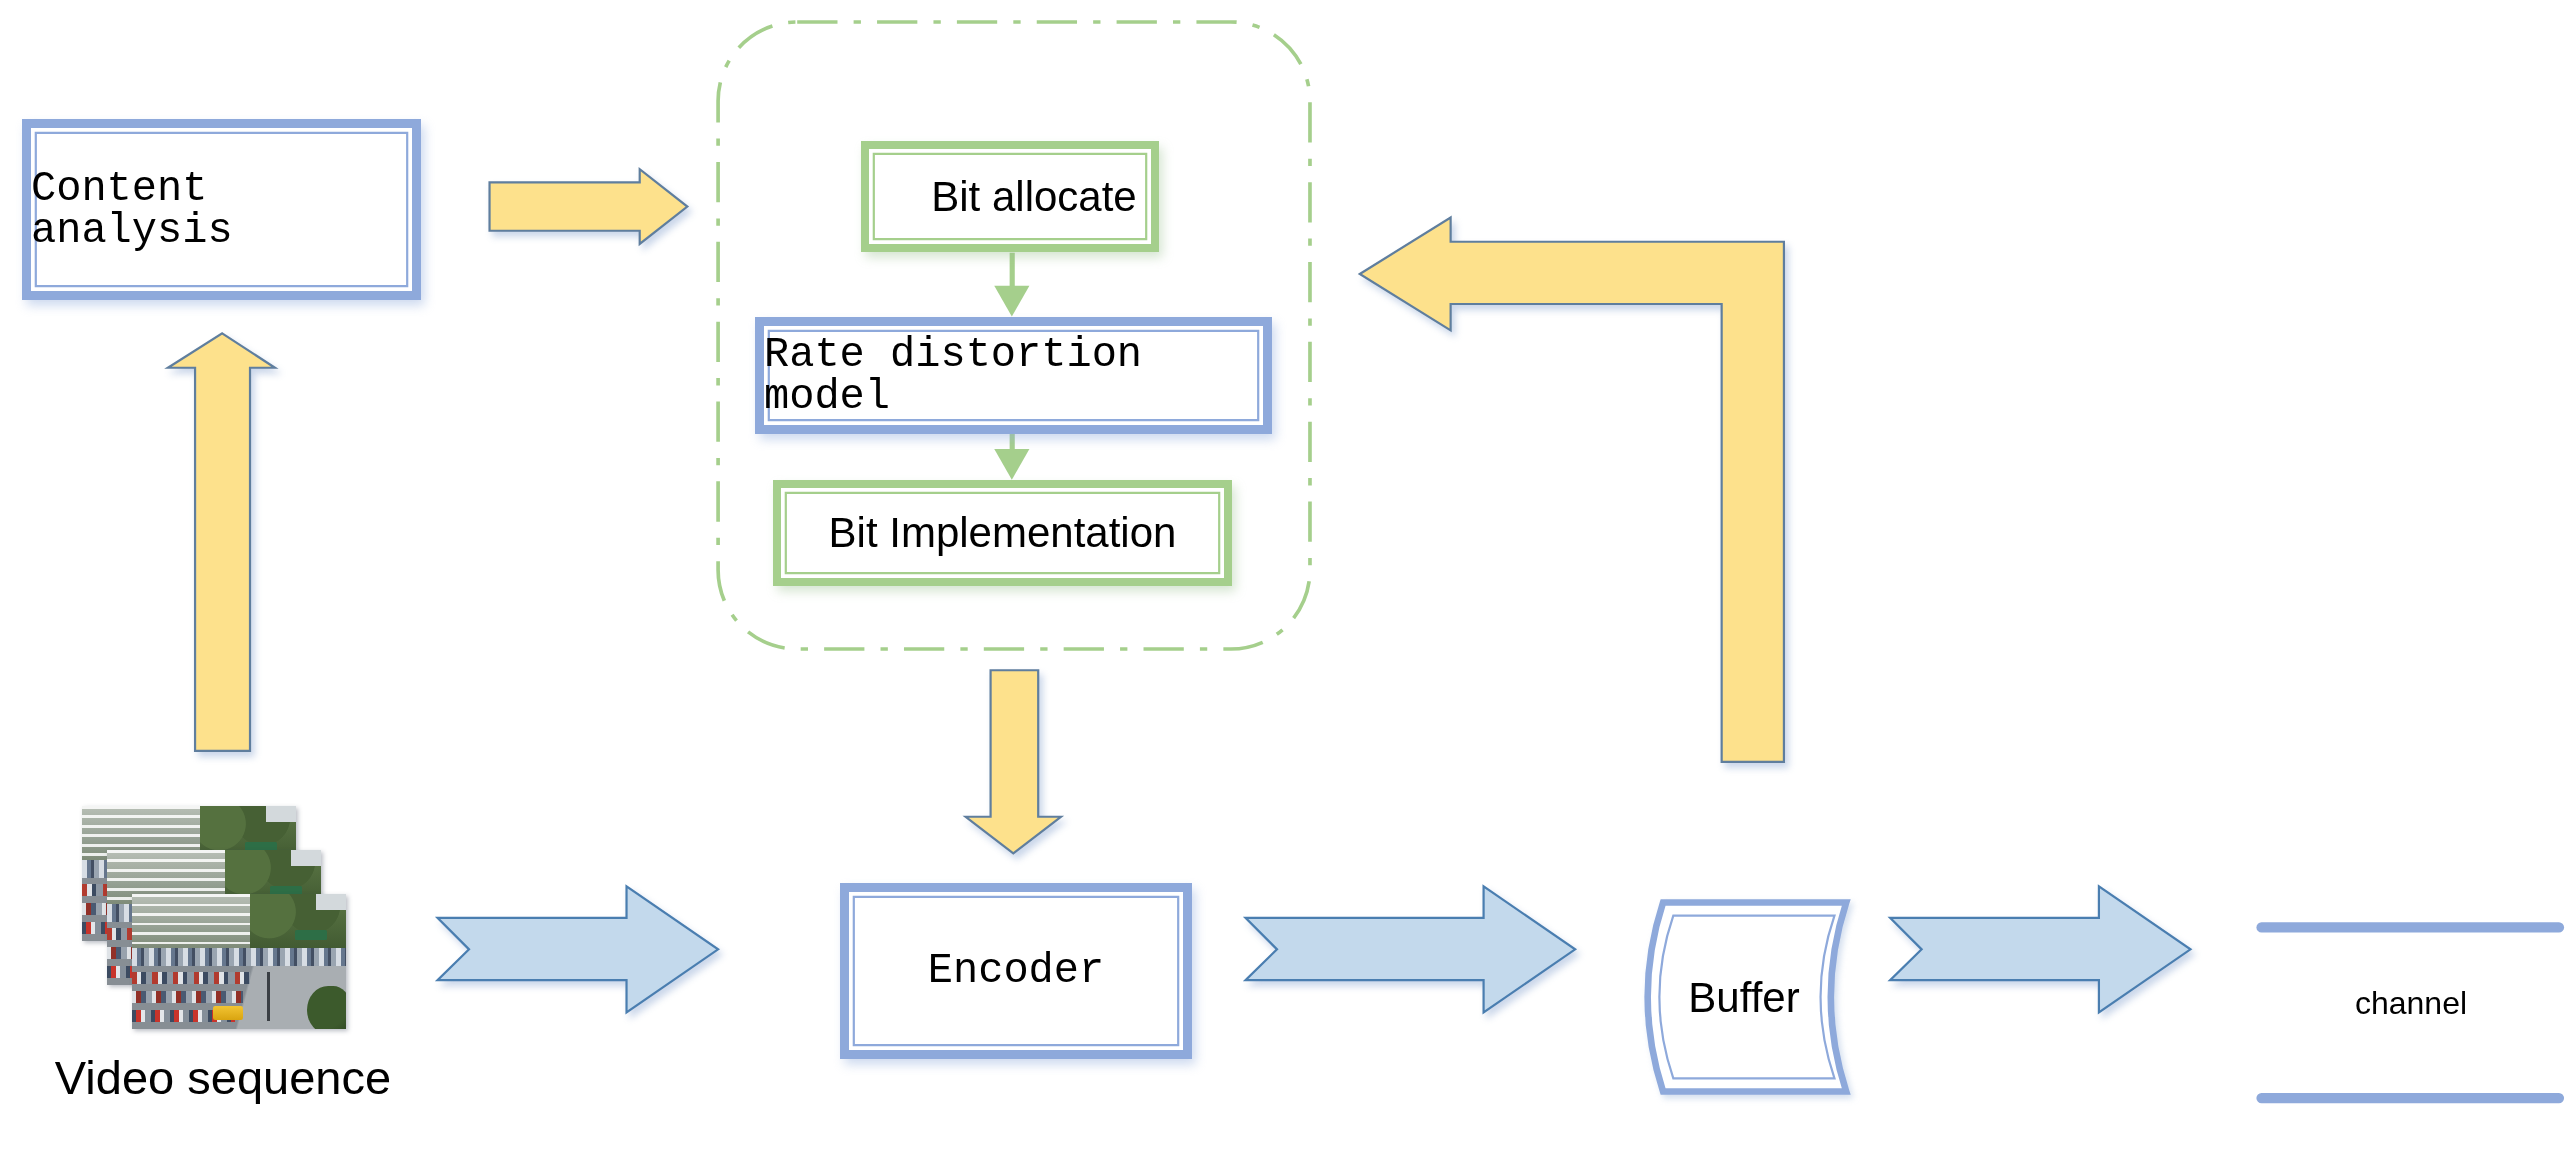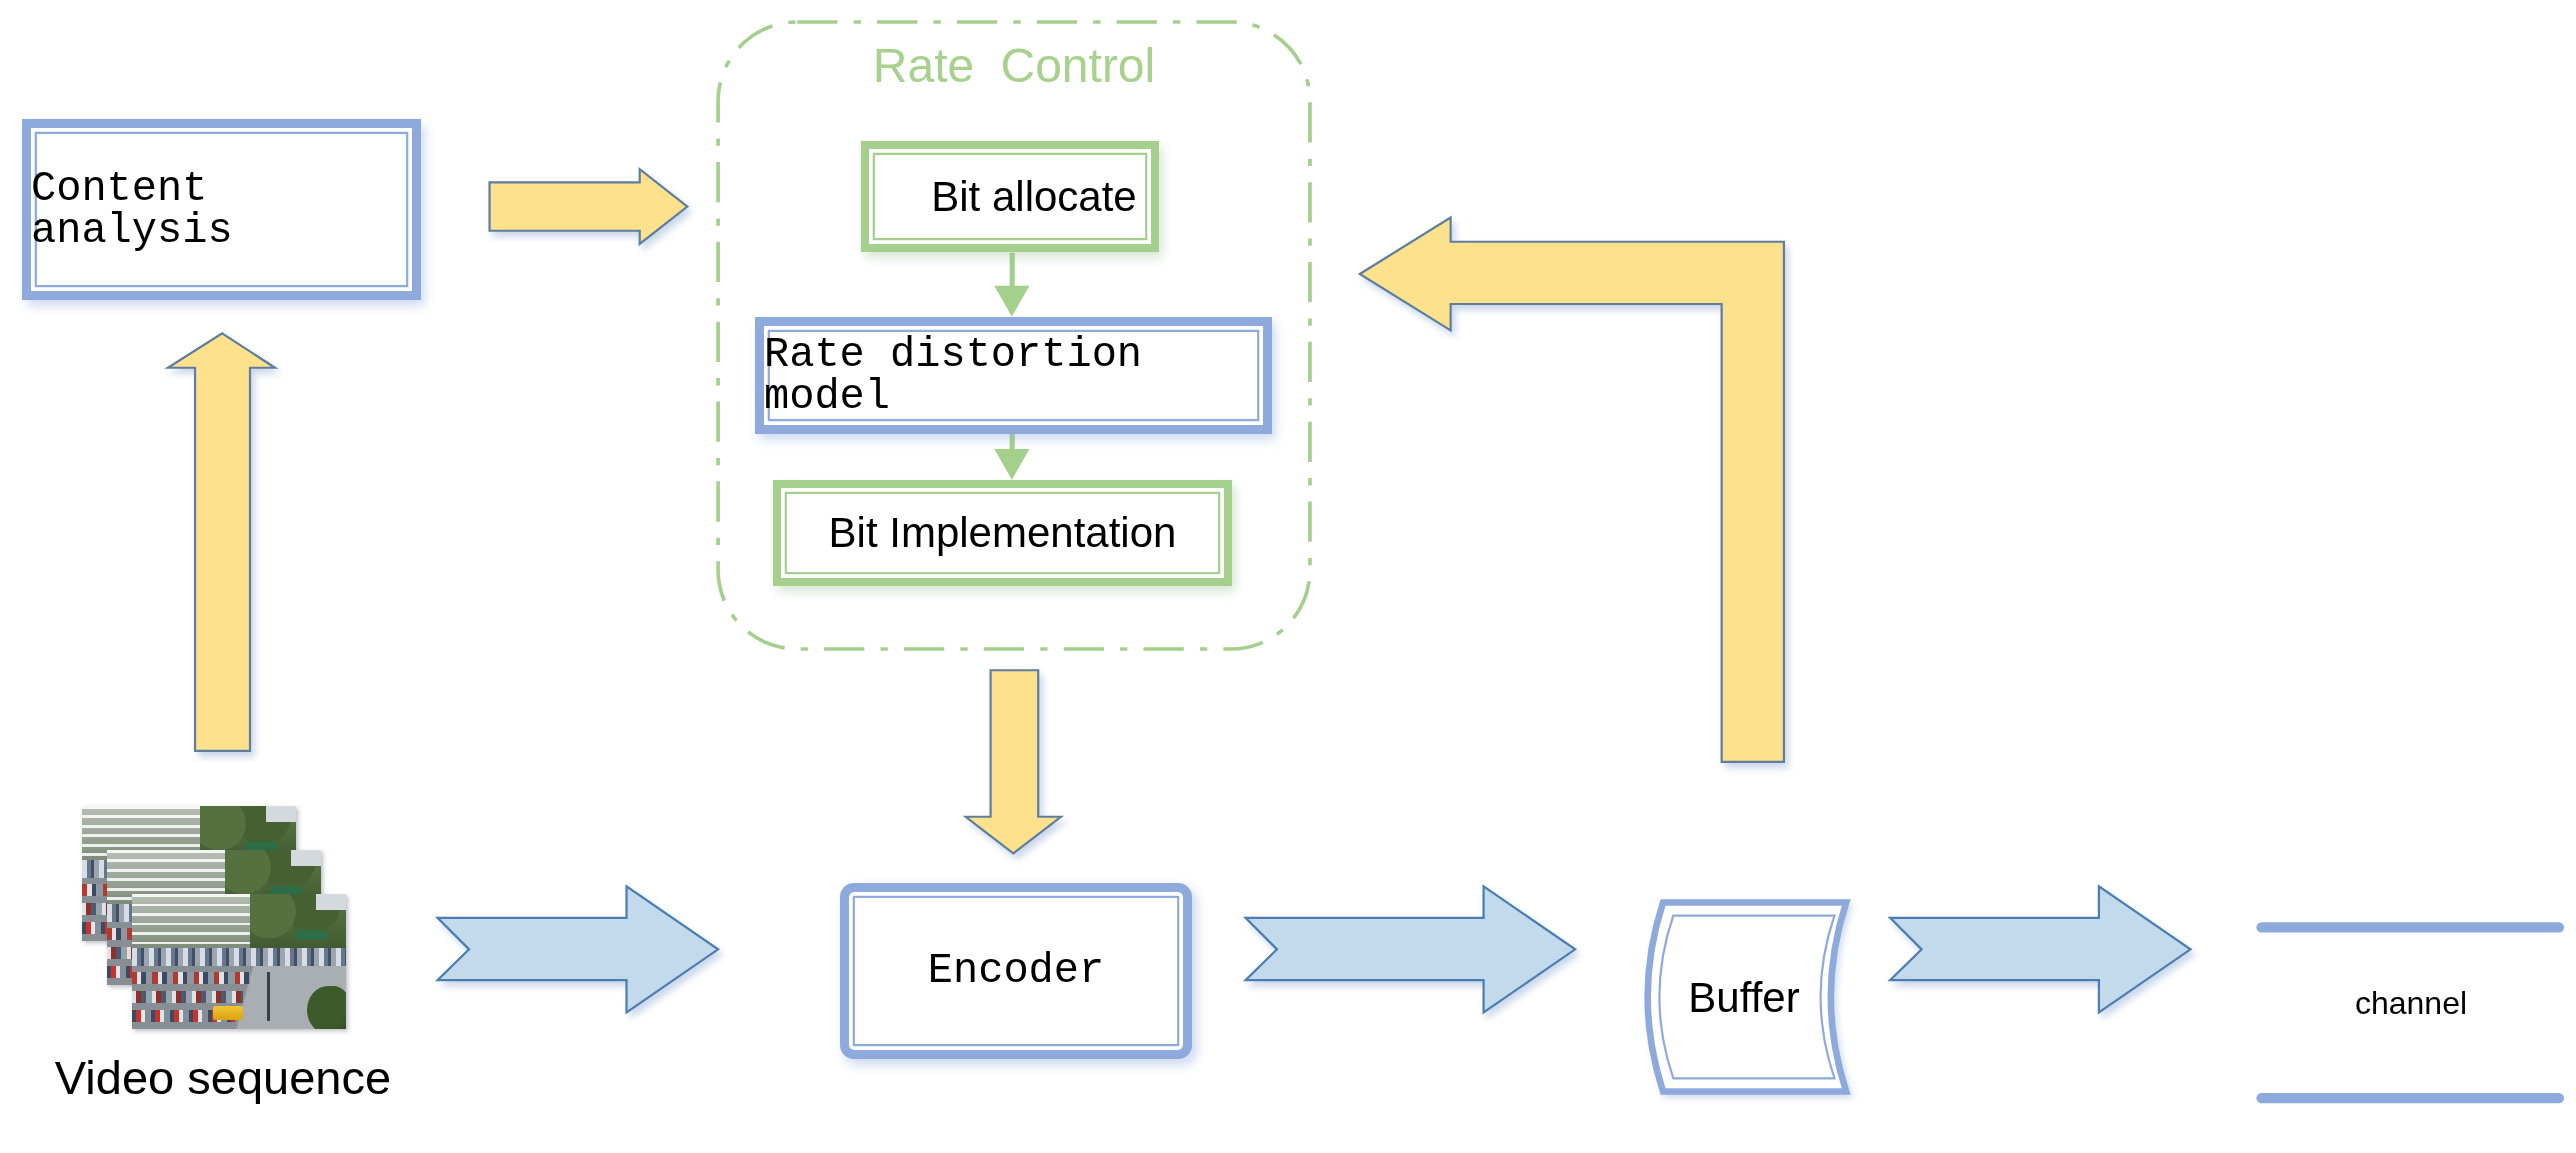--- a/index.html
+++ b/index.html
@@ -150,35 +150,34 @@
         <div class="f-bus"></div>
         <div class="f-pole"></div>
         <div class="f-bush"></div>
     </div>
   </div>
 
   <div class="box box-blue" style="left:22px;top:119px;width:399px;height:181px;">
     <span>Content analysis</span>
   </div>
 
-  <div class="txt rc-title">Rate Control</div>
 
   <div class="box box-green" style="left:861px;top:141px;width:298px;height:111px;padding-left:48px;">
     <span>Bit allocate</span>
   </div>
 
   <div class="box box-blue" style="left:755px;top:317px;width:517px;height:117px;justify-content:center;">
     <span>Rate distortion model</span>
   </div>
 
   <div class="box box-green" style="left:773px;top:480px;width:459px;height:106px;">
     <span>Bit Implementation</span>
   </div>
 
-  <div class="box box-blue" style="left:840px;top:883px;width:352px;height:176px;border-radius:14px;">
+  <div class="box box-blue" style="left:840px;top:883px;width:352px;height:176px;">
     <span>Encoder</span>
   </div>
 
   <div class="txt buffer-label">Buffer</div>
 
   <div class="txt channel-label">channel</div>
 
   <div class="txt video-label">Video sequence</div>
 
 </div>

